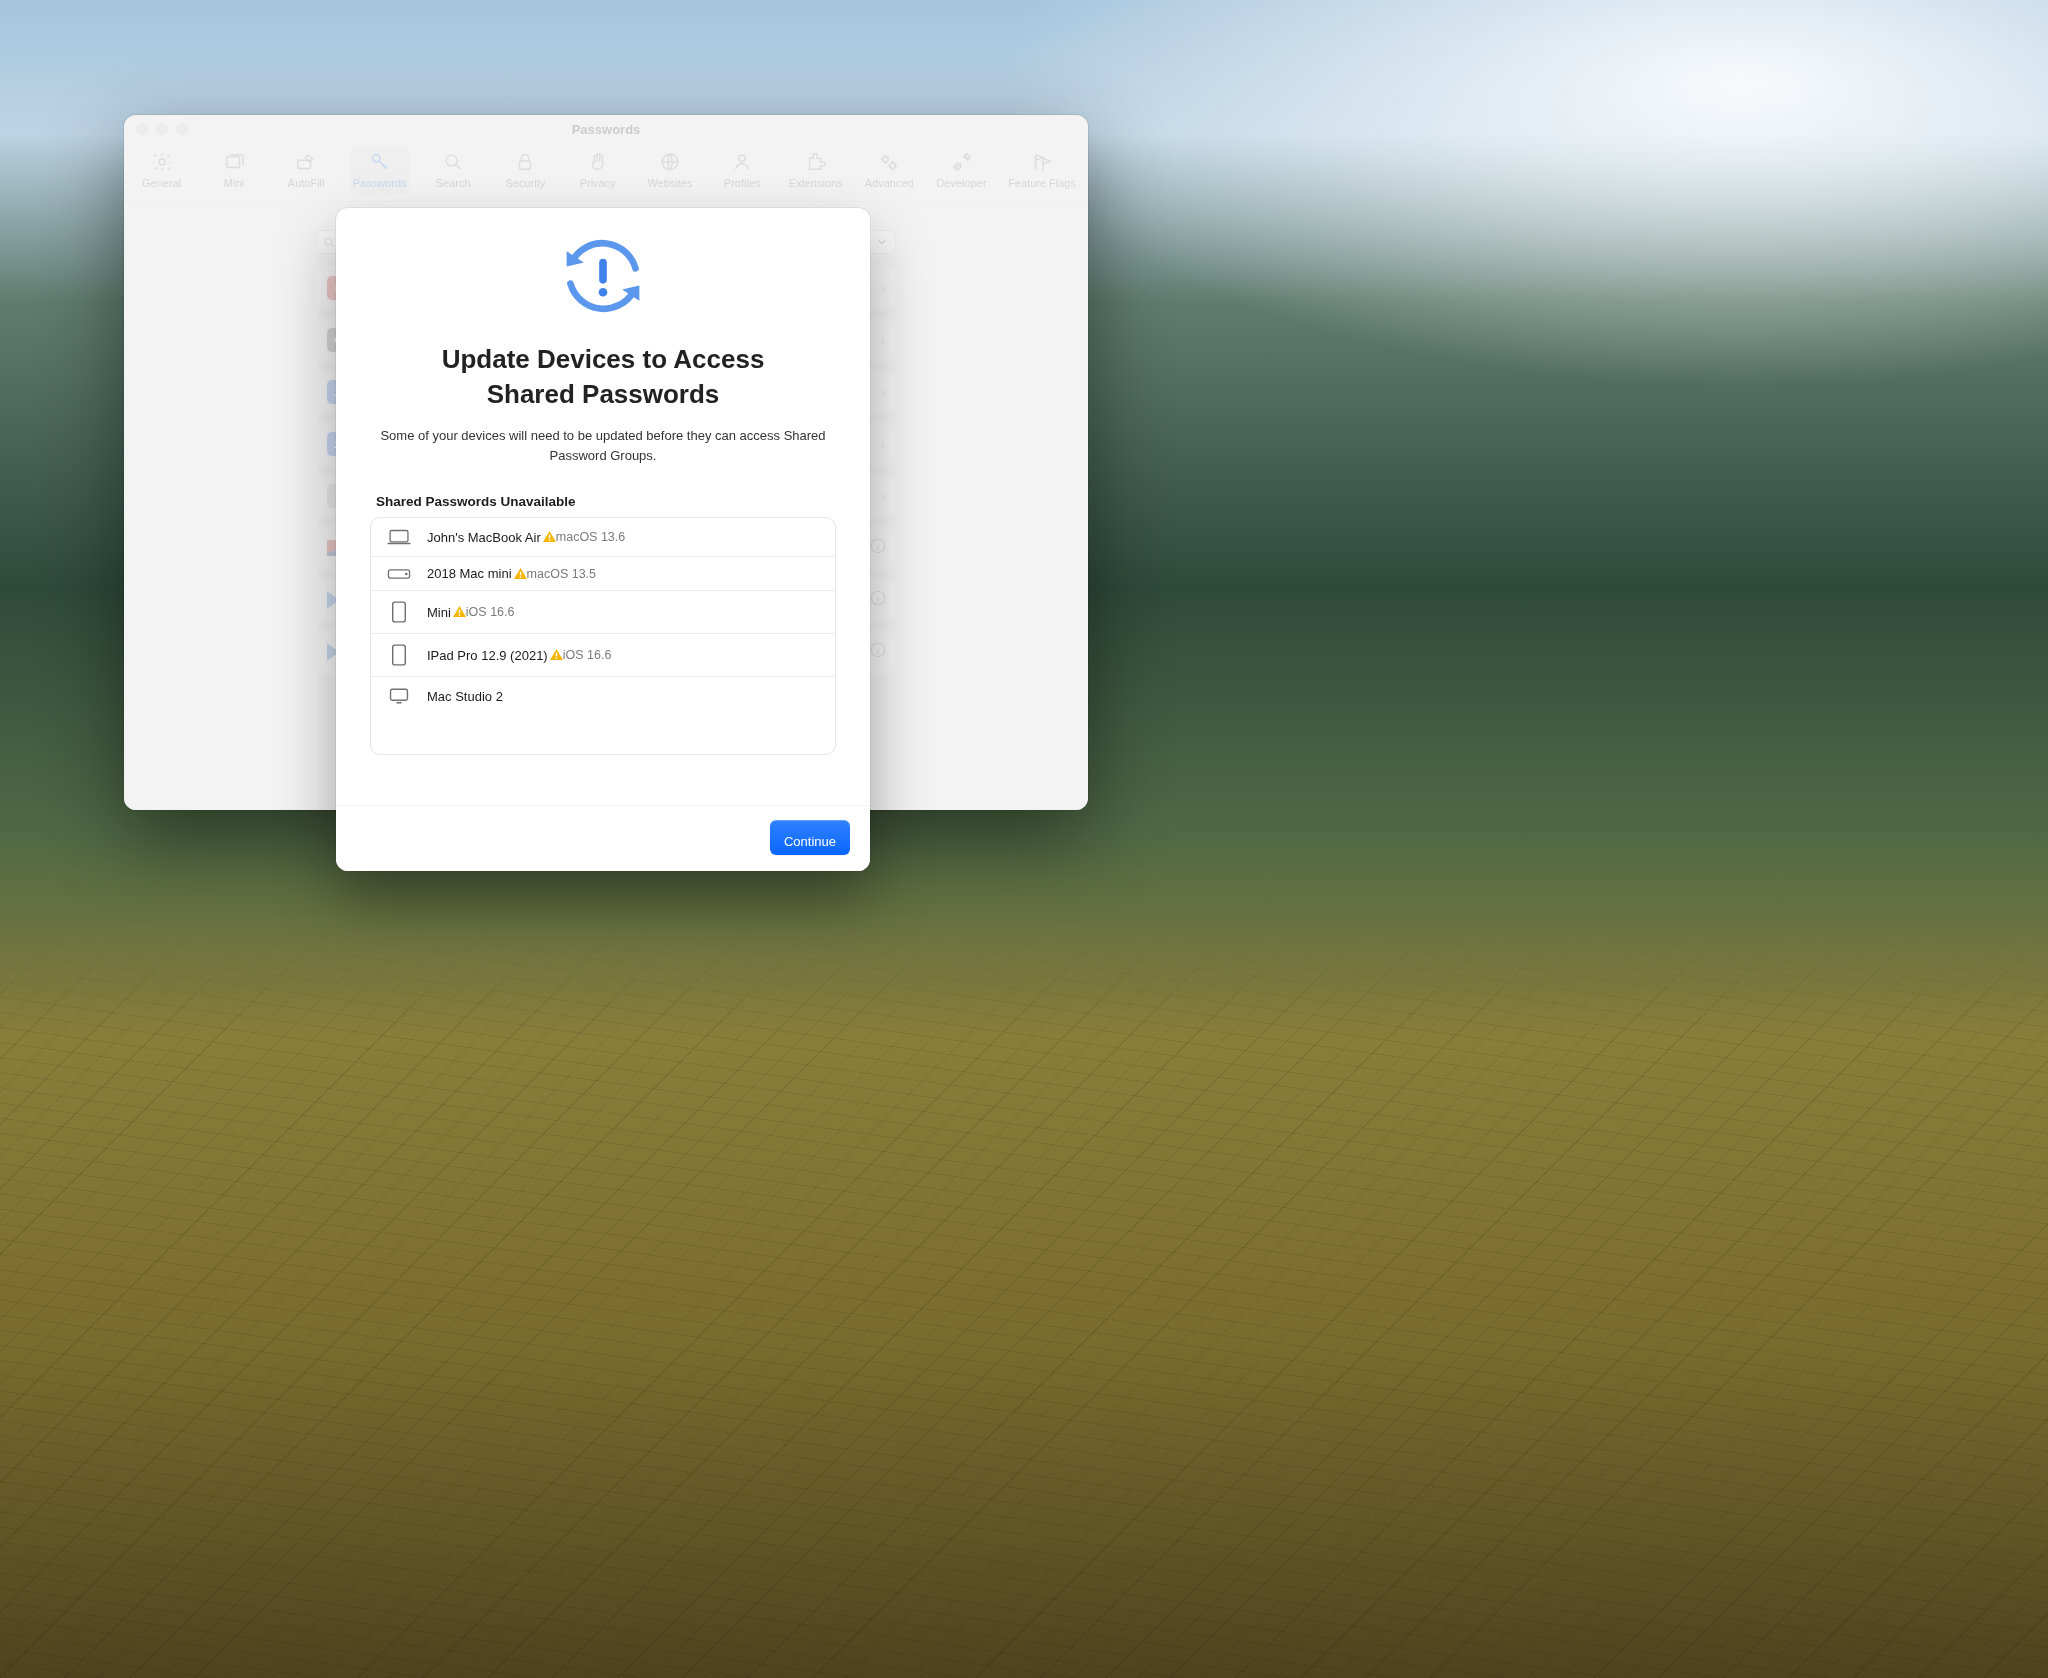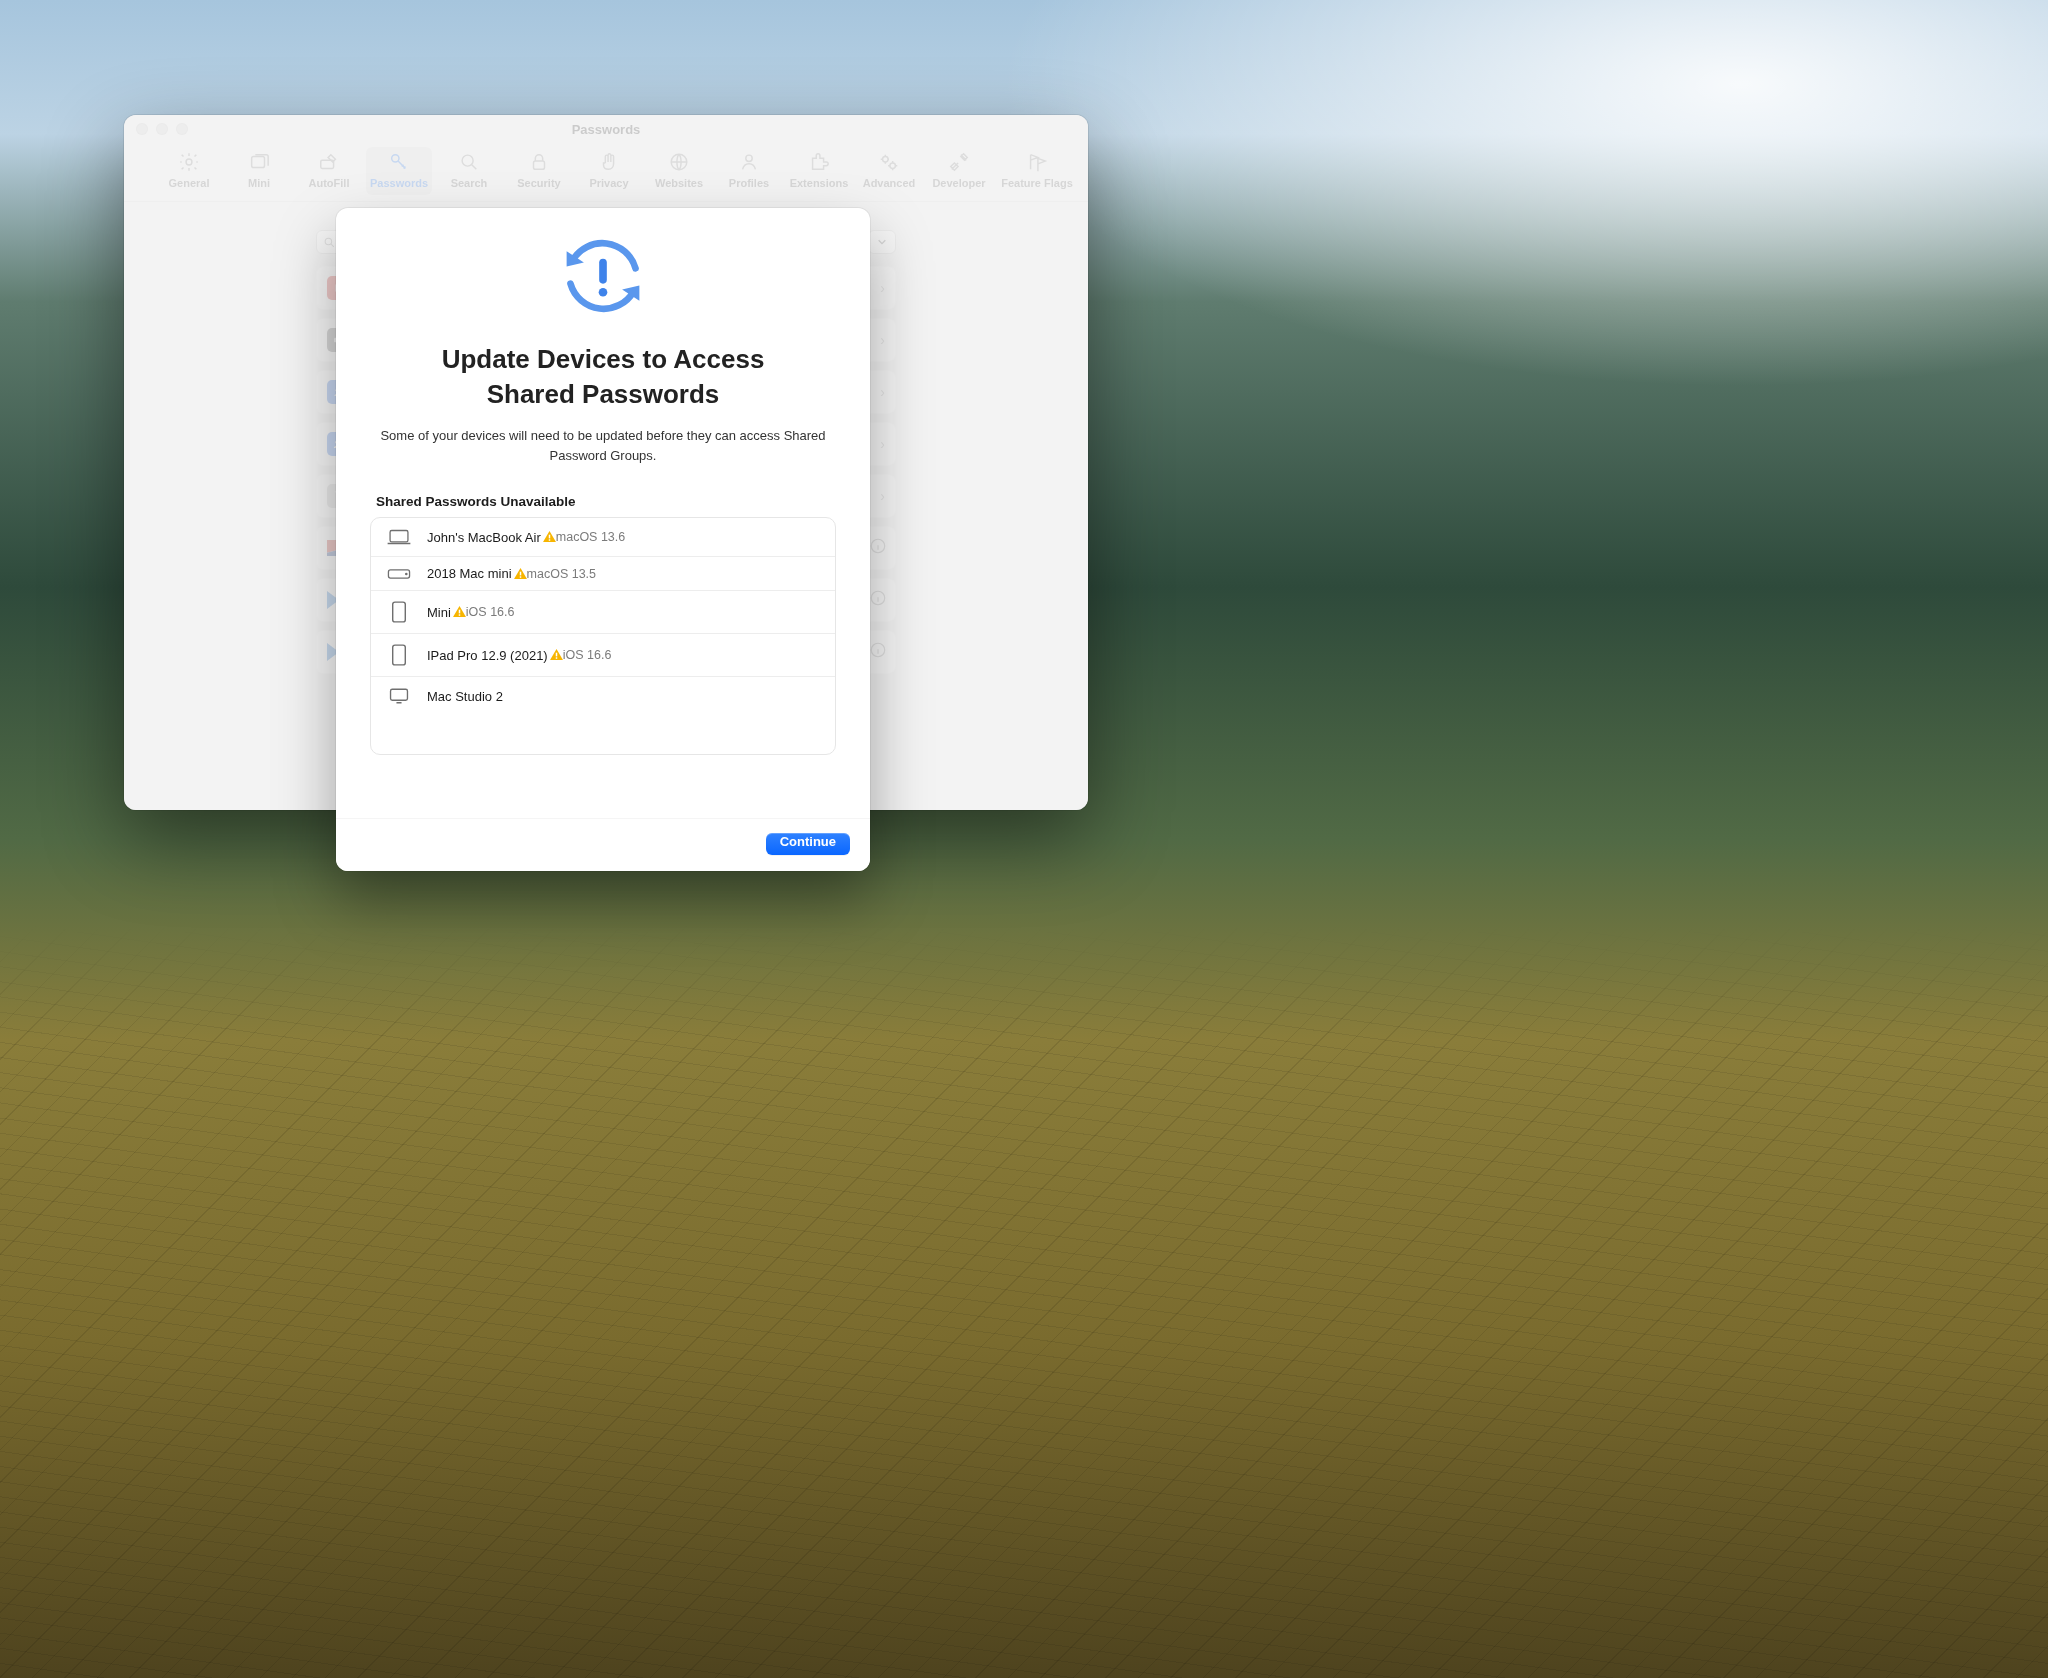--- a/index.html
+++ b/index.html
@@ -42,23 +42,22 @@
   }
   .titlebar {
     height: 28px;
     display: flex; align-items: center;
     position: relative;
   }
   .traffic { position:absolute; left:12px; top:8px; display:flex; gap:8px; }
   .traffic .dot { width:12px; height:12px; border-radius:50%; background:#d0d0d0; border:1px solid rgba(0,0,0,0.06);}
   .win-title { flex:1; text-align:center; font-size:13px; font-weight:700; color:#3a3a3a; user-select:none;}
   .toolbar {
-    display:flex; justify-content:flex-end; gap:4px; padding: 4px 10px 6px;
+    display:flex; justify-content:flex-end; gap:17px; padding: 4px 10px 6px;
     border-bottom: 1px solid #d9d9d9;
-    font-weight: bold;
   }
   .tb-item {
     width: 66px;
     display:flex; flex-direction:column; align-items:center; gap:4px;
     font-size:11px; color:#6a6a6a;
     padding: 4px 2px 6px; border-radius:6px;
     cursor: default;
   }
   .tb-item.wider { width: 82px; }
   .tb-item svg { width:24px; height:22px; }
@@ -154,22 +153,22 @@
   .warn{
     width:13px;height:12px; display:inline-block;
   }
   .sheet-footer{
     border-top:1px solid rgba(0,0,0,0.04);
     padding: 14px 20px 16px; display:flex; justify-content:flex-end;
     background:#fff;
   }
   .btn-primary{
     background: linear-gradient(#2f82ff,#0a66ff);
-    color:#fff; font-size:13px; font-weight:700;
-    border:none; border-radius:6px; padding:1px 14px 6px;
+    color:#fff; font-size:13px; font-weight:400;
+    border:none; border-radius:6px; padding:14px 14px 6px;
     box-shadow: 0 1px 0 rgba(0,0,0,0.05), inset 0 1px 0 rgba(255,255,255,0.25);
     cursor:pointer;
   }
 </style>
 </head>
 <body>
 
 <div class="wallpaper"></div>
 
 <div class="window">

